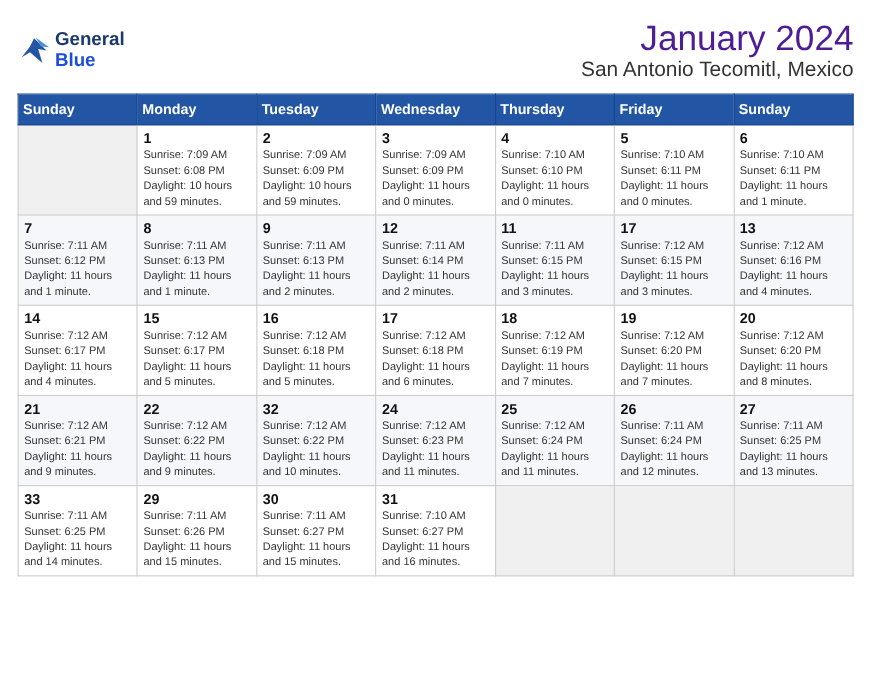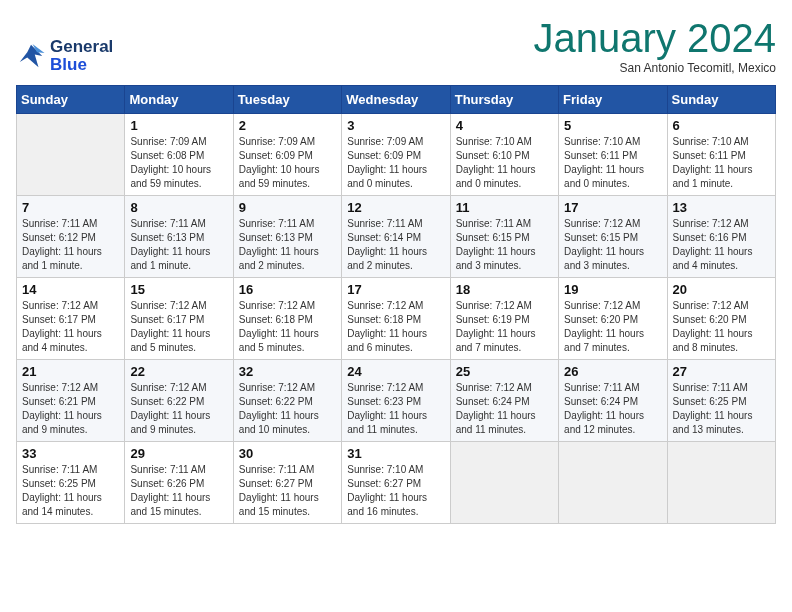--- a/index.html
+++ b/index.html
@@ -6,43 +6,43 @@
     body {
       font-family: Arial, sans-serif;
       background: #fff;
       width: 792px;
       min-height: 612px;
       padding: 16px;
     }
     .header-area {
       display: flex;
       justify-content: space-between;
-      align-items: flex-end;
+      align-items: center;
       margin-bottom: 10px;
       gap: 20px;
     }
     .logo {
       display: flex;
       align-items: center;
       gap: 4px;
     }
     .logo-bird {
       width: 30px;
       height: 30px;
     }
     .title-area {
       text-align: right;
     }
     .month-title {
-      font-size: 40px;
+      font-size: 32px;
       font-weight: normal;
-      color: #0f766e;
+      color: #4c1d95;
     }
     .location-title {
-      font-size: 12px;
+      font-size: 19px;
       color: #333;
     }
     table {
       width: 100%;
       border-collapse: collapse;
       font-size: 11px;
       border-radius: 30px;
     }
     thead tr th {
       background-color: #2255a4;

